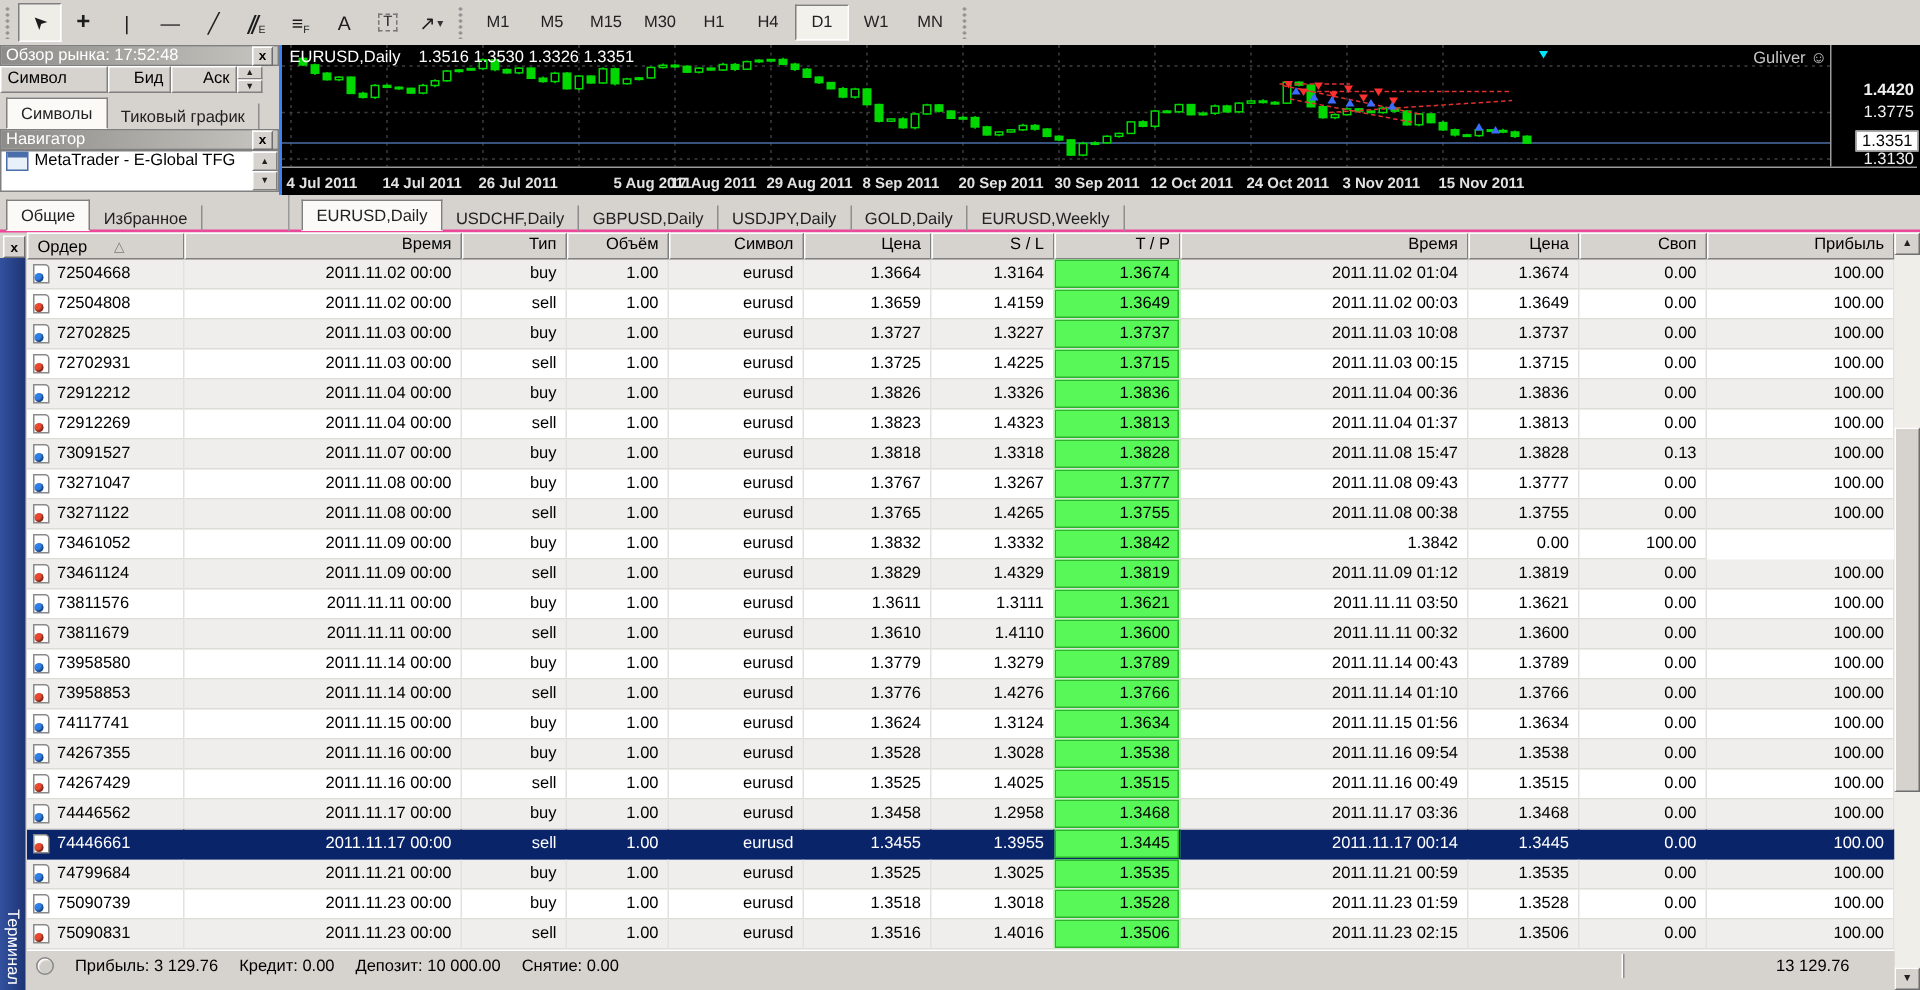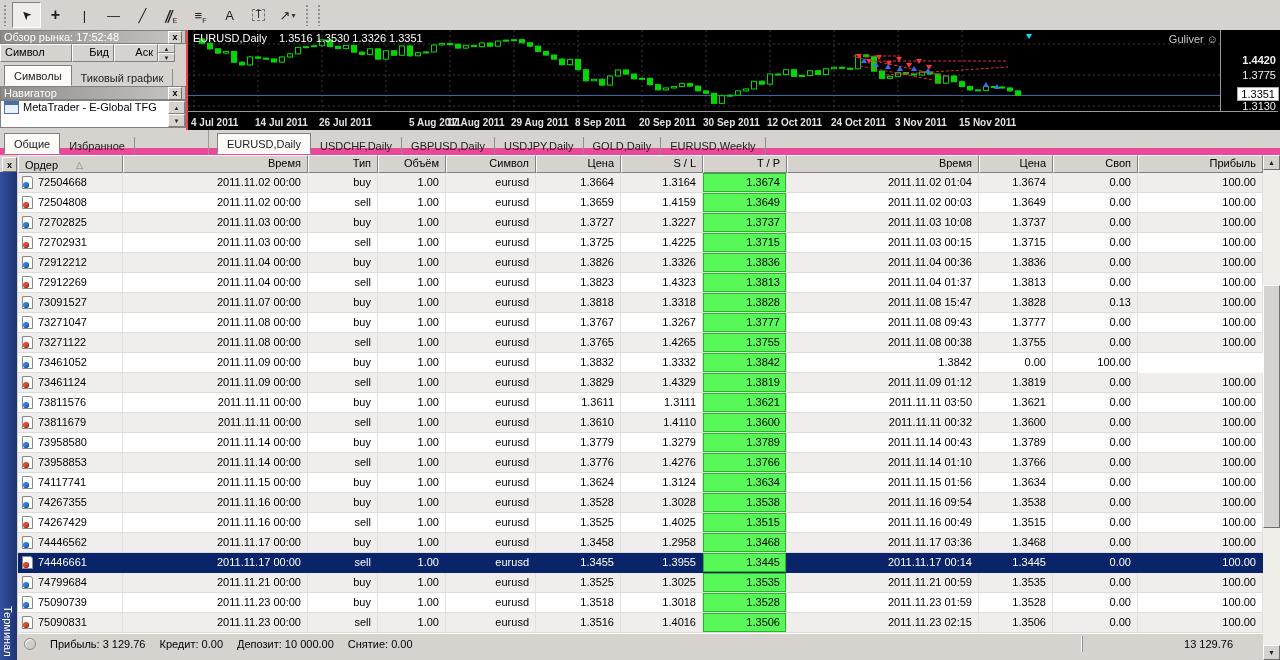--- a/index.html
+++ b/index.html
@@ -19,21 +19,21 @@
   .glyph.big{font-size:16px;font-weight:bold;}
   .glyph.skew{transform:skewX(-22deg);font-weight:bold;}
   .glyph.boxed{border:1px dashed #777;padding:0 2px;font-size:10px;}
   .tool .sub{font-size:7px;align-self:flex-end;margin-bottom:3px;}
   .tool .caret{font-size:8px;margin-left:1px;color:#333;}
   .tf{min-width:24px;height:22px;padding:0 5px;display:flex;align-items:center;justify-content:center;
       color:#222;border:1px solid transparent;}
   .tf.active{background:#f3f1ec;border-color:#808080 #ffffff #ffffff #808080;}
   
   .mid{position:absolute;left:0;top:30px;width:1280px;height:100px;display:flex;}
-  .leftcol{width:188px;height:100px;background:#d6d3ce;border-right:2px solid #ef4444;box-sizing:border-box;}
+  .leftcol{width:188px;height:100px;background:#d6d3ce;border-right:2px solid #3b82f6;box-sizing:border-box;}
   .ptitle{height:14px;background:linear-gradient(90deg,#8d8c88,#c8c6c1);color:#fff;
           display:flex;align-items:center;padding:0 3px;border:1px solid #808080;box-sizing:border-box;}
   .xbtn{margin-left:auto;width:12px;height:11px;background:#d6d3ce;color:#000;
         border:1px solid;border-color:#fff #6e6e6e #6e6e6e #fff;
         display:flex;align-items:center;justify-content:center;font-size:9px;font-weight:bold;line-height:1;}
   .mw-header{display:flex;height:18px;}
   .mwcell{background:#d6d3ce;border:1px solid;border-color:#fff #808080 #808080 #fff;
           box-sizing:border-box;padding:1px 4px;overflow:hidden;white-space:nowrap;}
   .mwcell.c0{width:72px;}
   .mwcell.c1{width:42px;text-align:right;}
@@ -53,21 +53,21 @@
   
   .chart{position:relative;flex:1;height:100px;background:#000;overflow:hidden;}
   .chart svg{position:absolute;left:0;top:0;}
   .chead{position:absolute;left:5px;top:2px;color:#fff;display:flex;gap:12px;white-space:nowrap;}
   .wmark{position:absolute;right:62px;top:3px;color:#c8c8c8;}
   .plabel{position:absolute;right:4px;color:#f0f0f0;font-size:11px;}
   .plabel.cur{right:1px;background:#fff;color:#000;padding:0 3px;border:1px solid #aaa;}
   .dlabel{position:absolute;bottom:2px;color:#e2e2e2;font-size:10px;white-space:nowrap;font-weight:bold;}
   
   .tabsrow{position:absolute;left:0;top:130px;width:1280px;height:25px;background:#d6d3ce;
-           border-bottom:7px solid #ec4899;display:flex;box-sizing:border-box;gap:16px;}
+           border-bottom:2px solid #ec4899;display:flex;box-sizing:border-box;}
   .navtabs{width:188px;flex:none;}
   .charttabs{flex:1;border-left:1px solid #9a9a9a;padding-left:8px;}
   
   .vstrip{position:absolute;left:0;top:172px;width:17px;height:488px;
           background:linear-gradient(90deg,#33519f,#1d3474);}
   .vtext{position:absolute;bottom:3px;left:2px;writing-mode:vertical-rl;color:#fff;font-size:11px;}
   .tclose{position:absolute;left:2px;top:157px;width:13px;height:13px;background:#d6d3ce;
           border:1px solid;border-color:#fff #6e6e6e #6e6e6e #fff;display:flex;align-items:center;
           justify-content:center;font-size:9px;font-weight:bold;}
   .ttable{position:absolute;left:18px;top:155px;width:1245px;height:478px;background:#fff;overflow:hidden;}
@@ -144,20 +144,31 @@
         </div>
         <div class="tool">
           <span class="glyph boxed">T</span>
         </div>
         <div class="tool">
           <span class="glyph">↗</span>
           <span class="caret">▾</span>
         </div>
       </div>
     <div class="grip"></div>
+    <div style="display:flex">
+        <div class="tf">M1</div>
+        <div class="tf">M5</div>
+        <div class="tf">M15</div>
+        <div class="tf">M30</div>
+        <div class="tf">H1</div>
+        <div class="tf">H4</div>
+        <div class="tf active">D1</div>
+        <div class="tf">W1</div>
+        <div class="tf">MN</div>
+      </div>
     <div class="grip"></div>
   </div>
 
   <div class="mid">
     <div class="leftcol">
       <div class="ptitle">
         <span>Обзор рынка: 17:52:48</span>
         <span class="xbtn">x</span>
       </div>
       <div class="mw-header">

